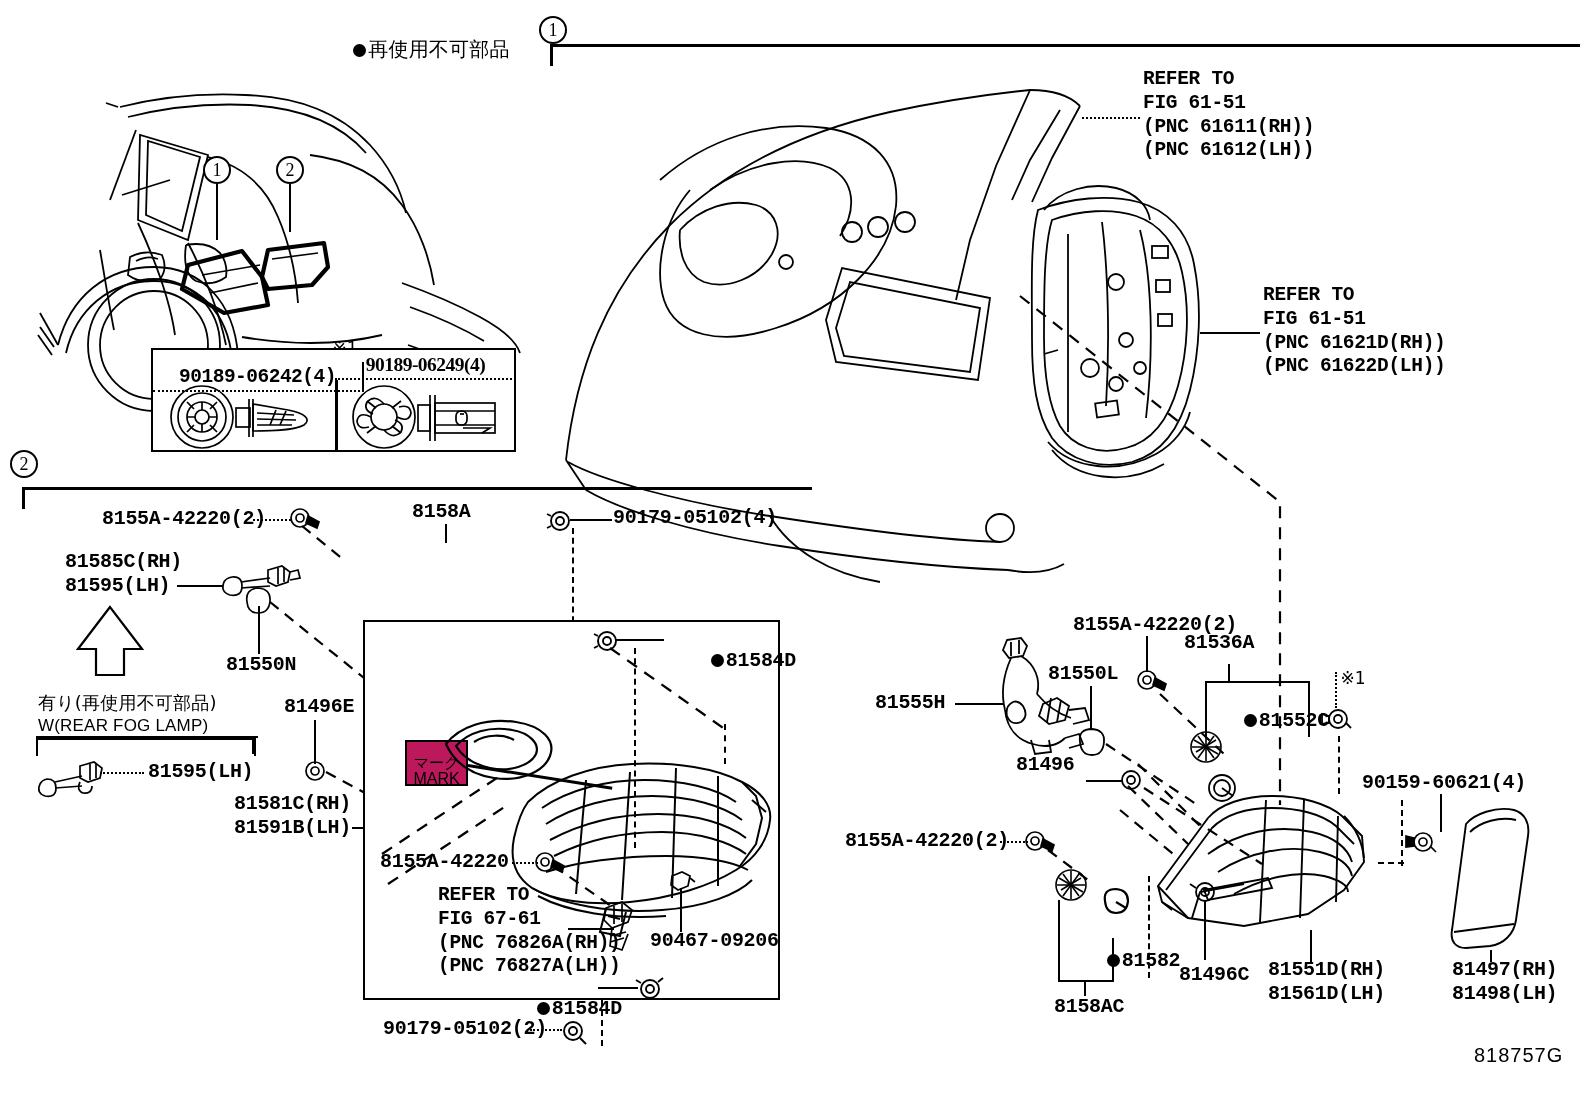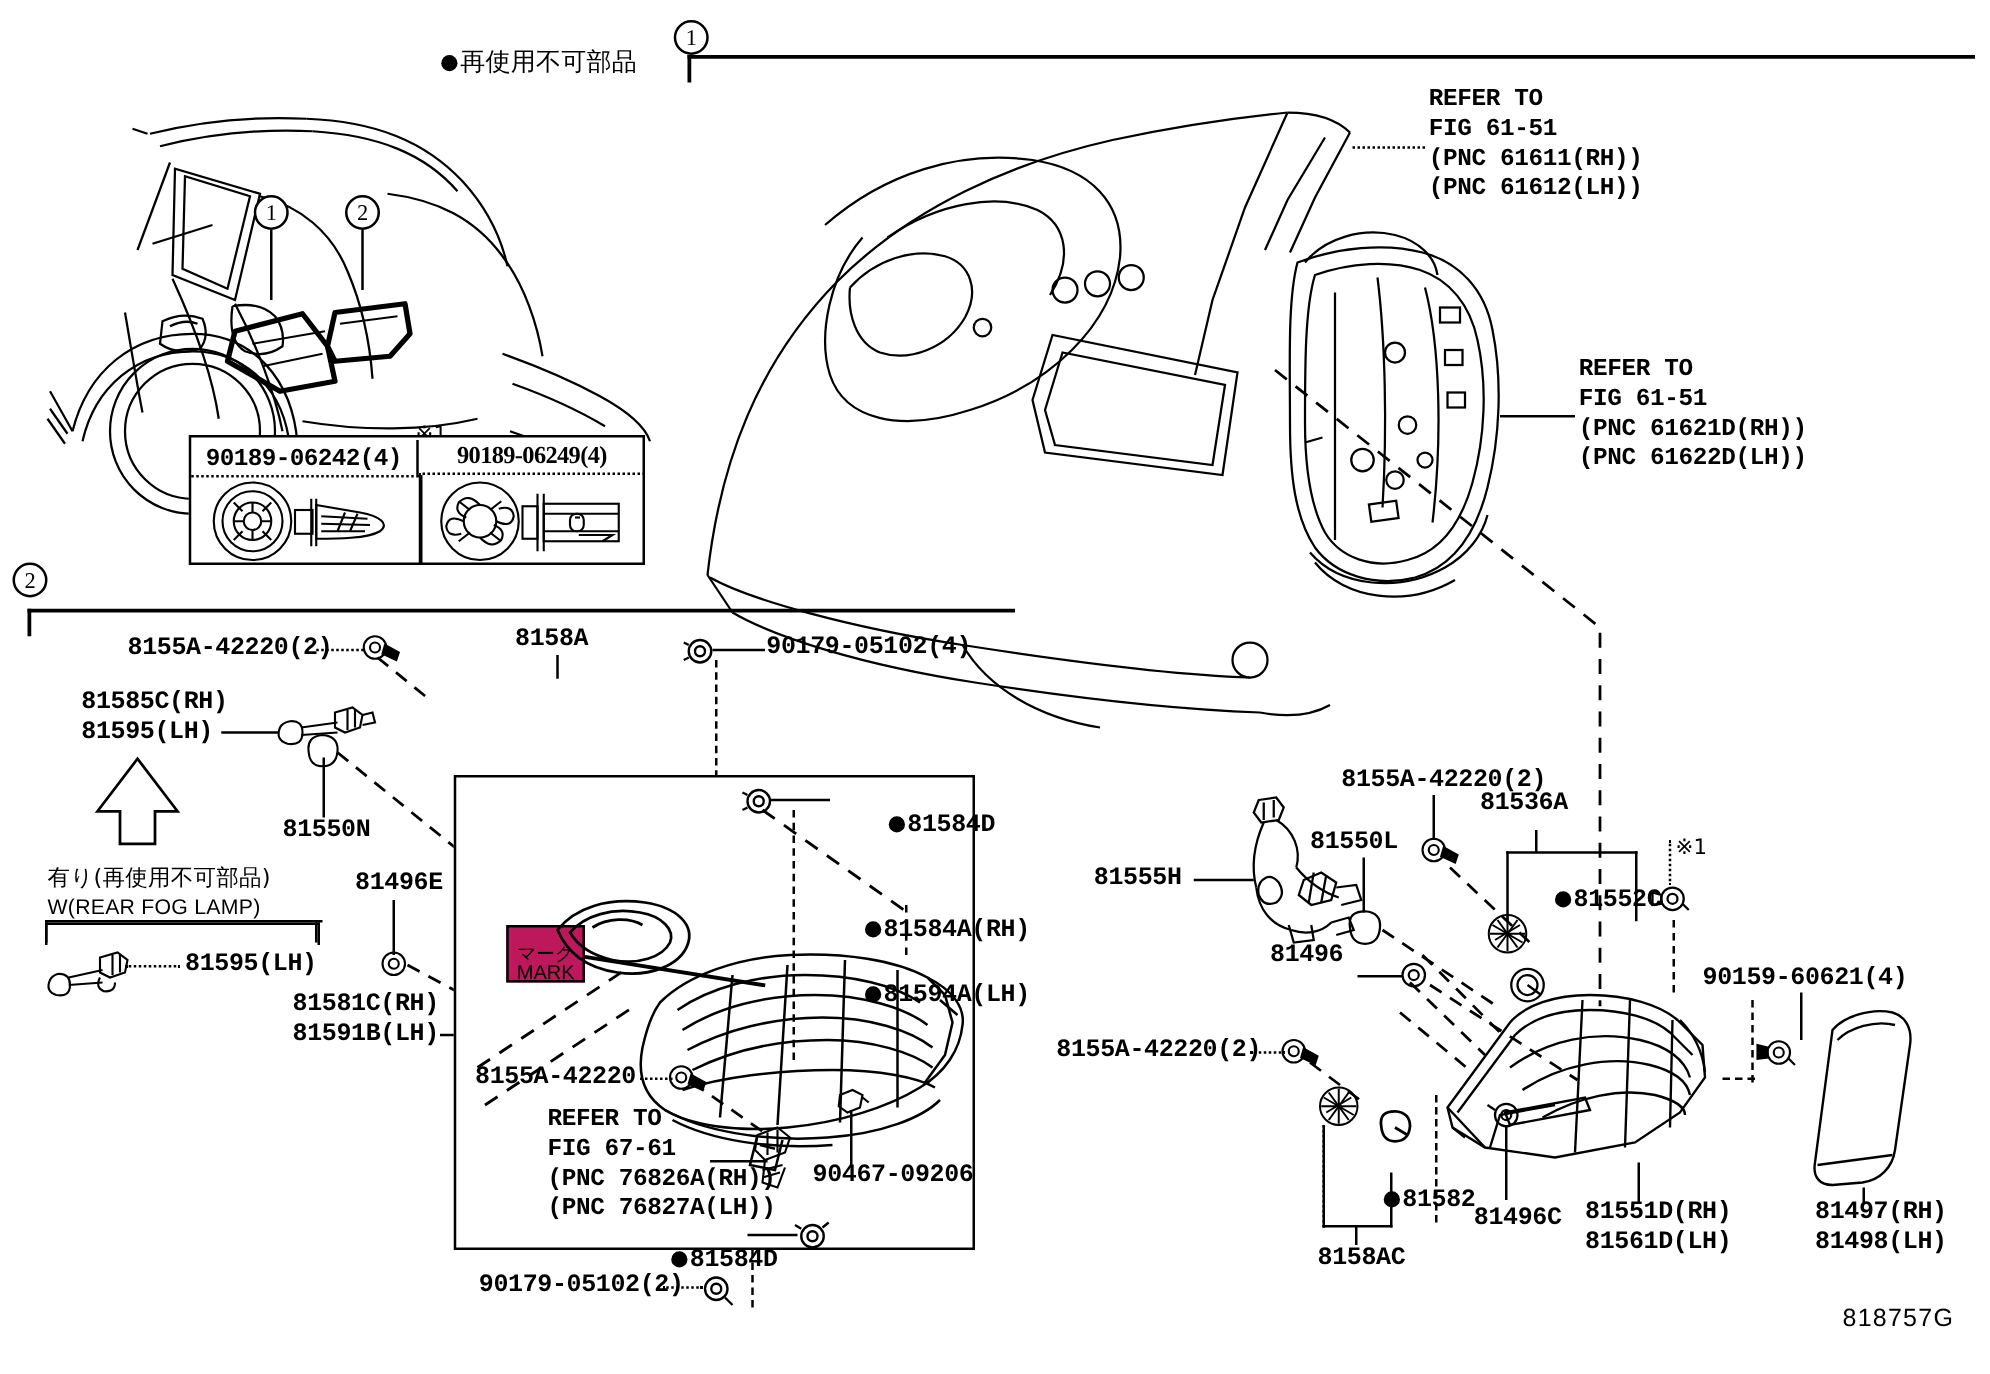--- a/index.html
+++ b/index.html
@@ -186,21 +186,21 @@
   <div class="callout" style="left:276px; top:156px;">
     <span>2</span>
   </div>
   <div class="vline" style="left:289px; top:184px; height:48px;"></div>
 
   <div class="lbl" style="left:310px; top:320px; font-size:17px; font-family:'DejaVu Sans',sans-serif; font-weight:normal;">
     <span>※1</span>
   </div>
 
   <div class="partstable" style="left:151px; top:348px; width:365px; height:104px;">
-    <div style="position:absolute; left:0; top:2px; width:182px; height:30px; border-right:2.5px solid #000; border-bottom:2px dotted #000;">
+    <div style="position:absolute; left:0; top:12px; width:211px; height:30px; border-right:2.5px solid #000; border-bottom:2px dotted #000;">
       <div class="pt-cell-head" style="padding-top:4px;">90189-06242(4)</div>
     </div>
     <div style="position:absolute; left:182px; top:0; width:181px; height:30px; border-bottom:2px dotted #000;">
       <div class="pt-cell-head" style="padding-top:4px;font-family:Liberation Serif, serif;">90189-06249(4)</div>
     </div>
     <div style="position:absolute; left:182px; top:30px; width:2.5px; height:71px; background:#000;"></div>
 
     <svg width="180" height="72" style="left:1px; top:31px;">
       <g fill="none" stroke="#000" stroke-width="1.7">
         <circle cx="48" cy="36" r="31"></circle>
@@ -429,24 +429,20 @@
     <span class="dot"></span><span>81584D</span>
   </div>
   <svg width="130" height="110" style="left:608px; top:644px;">
     <g fill="none" stroke="#000" stroke-width="2.3" stroke-dasharray="12,9">
       <path d="M2,4 L118,86"></path>
     </g>
   </svg>
   <div class="vdashline" style="left:634px; top:648px; height:200px;"></div>
   <div class="vdashline" style="left:724px; top:724px; height:40px;"></div>
 
-  <div class="lbl mono" style="left:645px; top:706px; line-height:1.3;">
-    <span class="dot"></span>81584A(RH)<br>
-    <span class="dot"></span>81594A(LH)
-  </div>
 
   <div class="mark-box" style="left:405px; top:740px; width:63px; height:46px;">
     <span class="mark-jp">マーク</span>
     <span class="mark-en">MARK</span>
   </div>
   <div class="hline" style="left:468px; top:764px; width:146px; transform:rotate(9deg); transform-origin:left center; height:2.6px;"></div>
 
   <svg width="330" height="240" style="left:480px; top:720px;">
     <g fill="none" stroke="#000" stroke-width="2">
 

